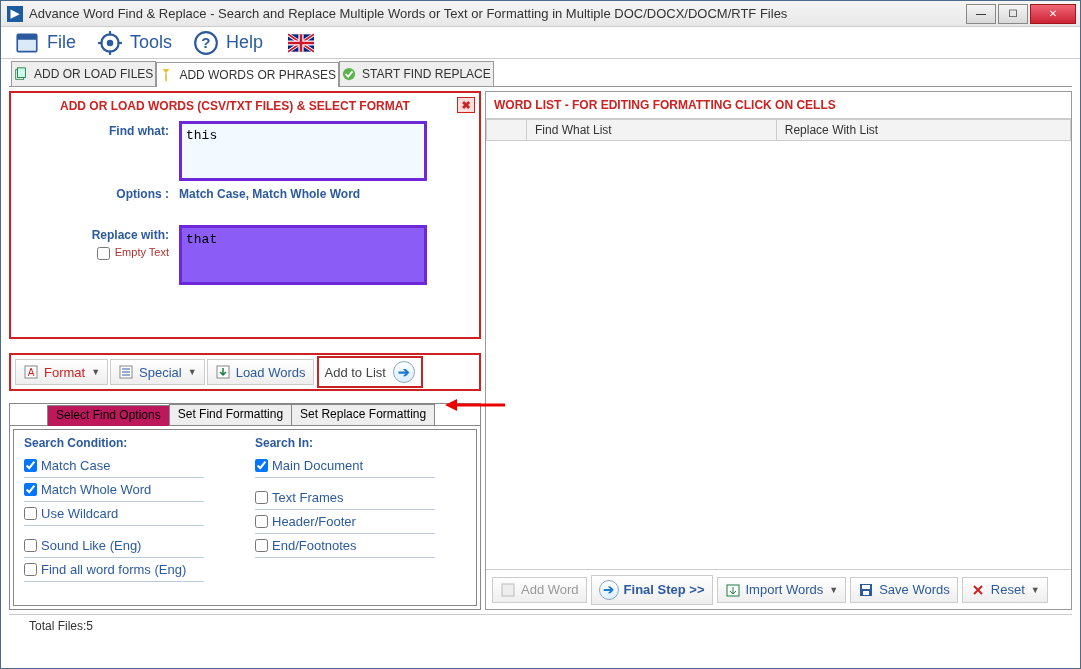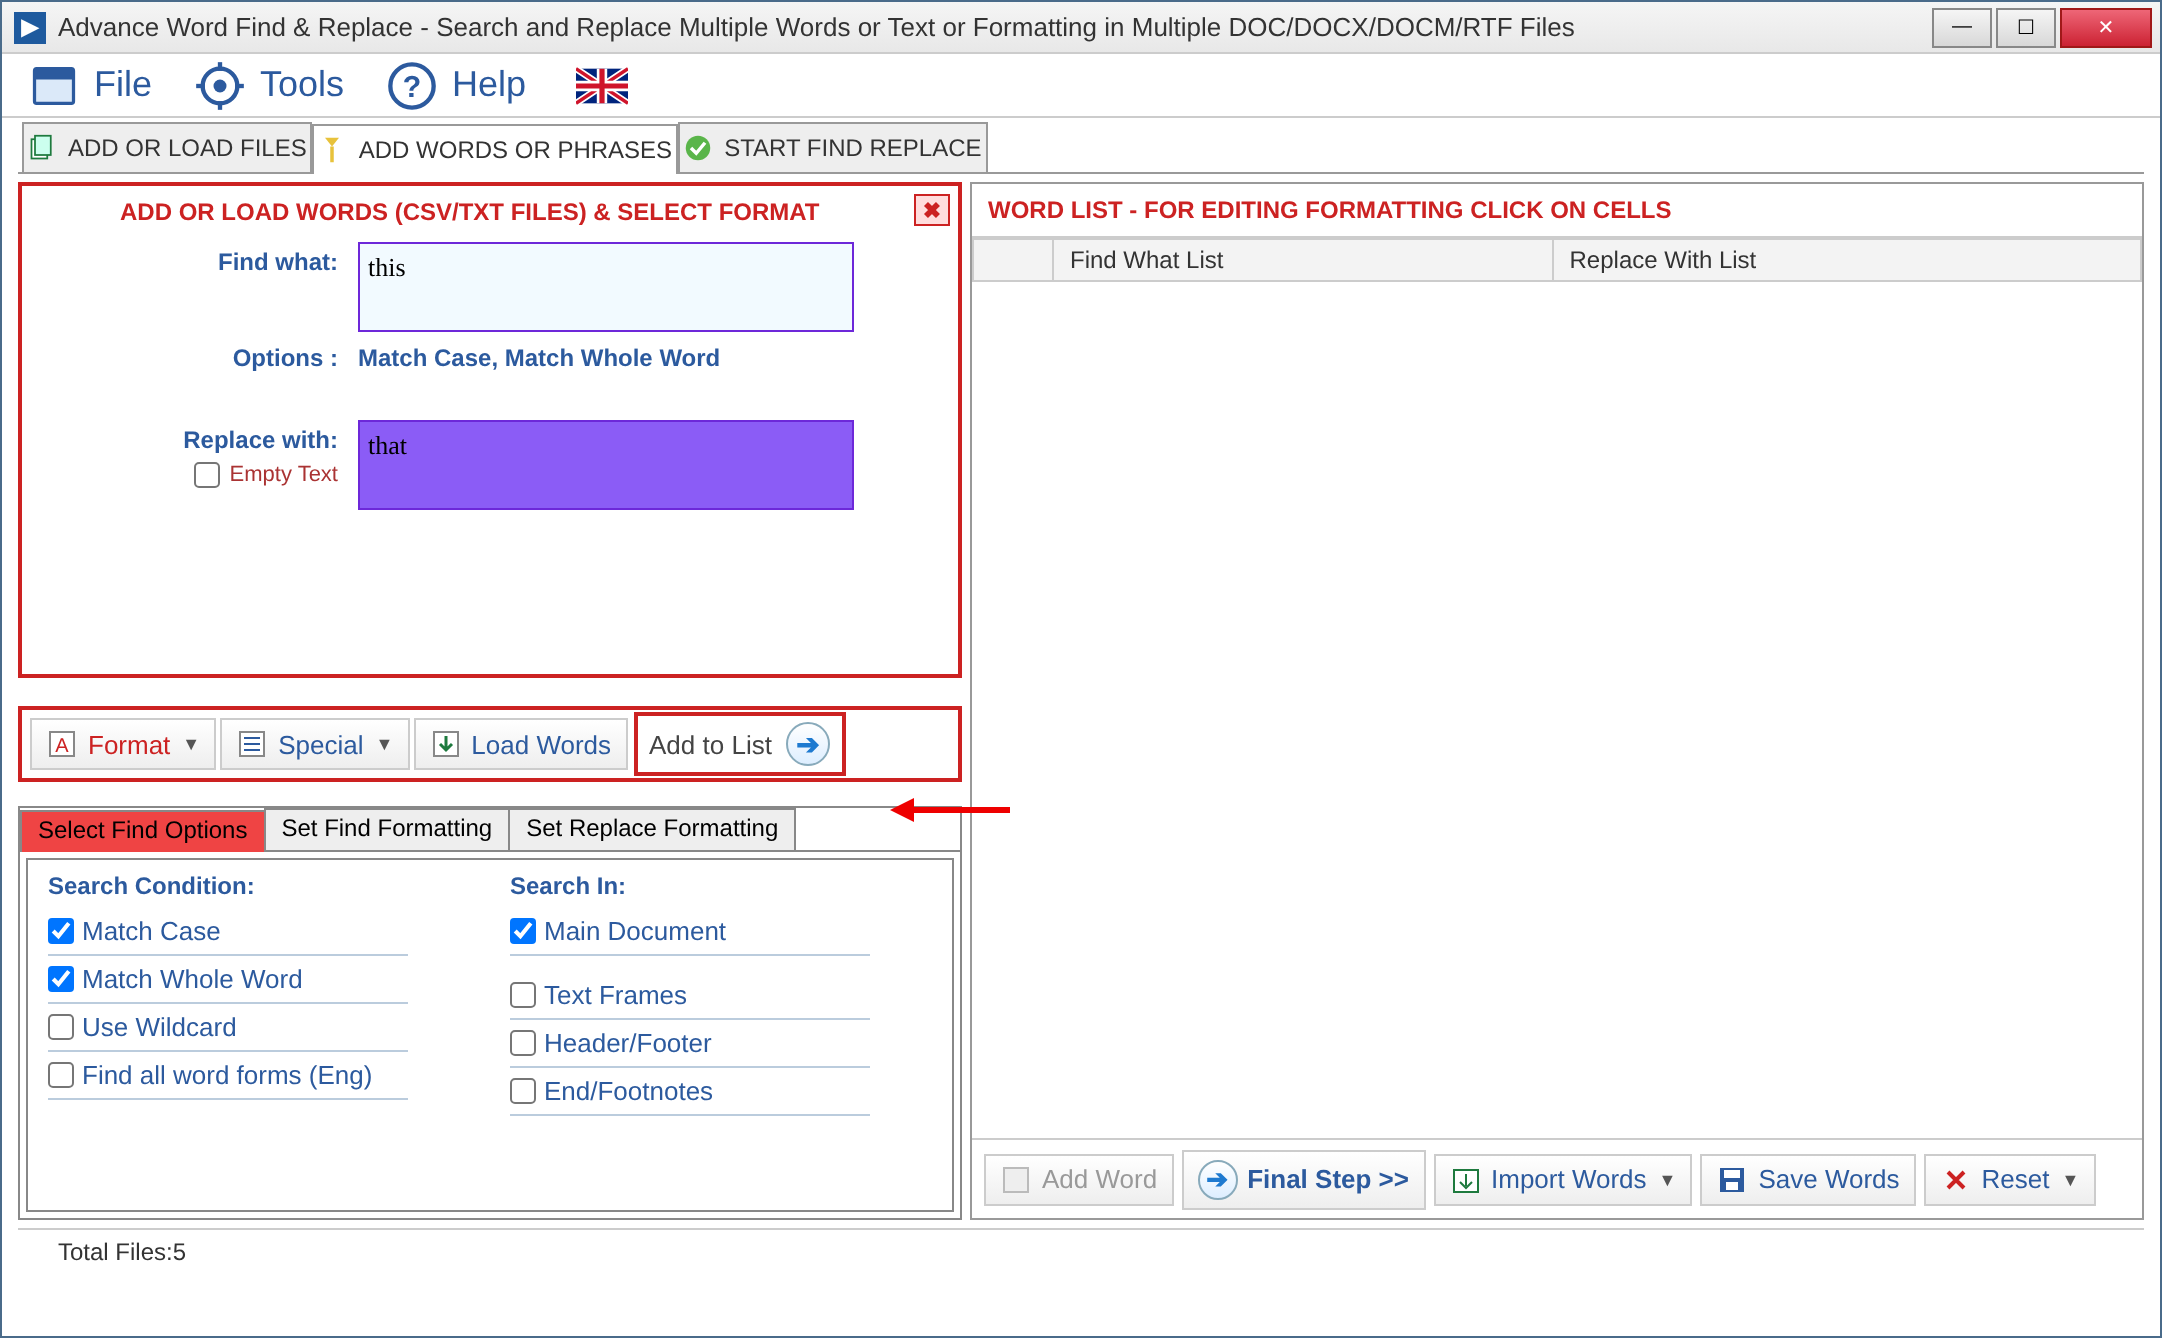--- a/index.html
+++ b/index.html
@@ -27,39 +27,39 @@
 .right-col { flex: 1; border: 1px solid #999; display: flex; flex-direction: column; }
 
 .add-panel { border: 2px solid #c22; padding: 4px 8px 8px 8px; height: 248px; position: relative; }
 .add-panel-title { color: #c22; font-size: 12px; font-weight: bold; padding: 2px 0 8px 0; margin-left: 41px; }
 .close-x { position: absolute; top: 4px; right: 4px; width: 18px; height: 16px; border: 1px solid #c22; background: #fdd; color: #c22; font-size: 11px; font-weight: bold; display: flex; align-items: center; justify-content: center; cursor: pointer; }
 .form-row { display: flex; margin-bottom: 6px; }
 .form-label { width: 160px; text-align: right; padding-right: 10px; color: #2c5a9e; font-weight: bold; font-size: 12px; padding-top: 3px; }
 .form-label.opts { padding-top: 0; }
 .form-label .sub { display: block; margin-top: 4px; font-weight: normal; font-size: 11px; color: #a33; }
 .sub input { vertical-align: middle; margin-right: 2px; }
-.ta { width: 248px; height: 45px; border: 1px solid #6d28d9; padding: 4px; font-family: Liberation Serif, serif; font-size: 13px; resize: none; background: #f2faff; }
+.ta { width: 248px; height: 60px; border: 3px solid #6d28d9; padding: 4px; font-family: Liberation Mono, monospace; font-size: 13px; resize: none; background: #f2faff; }
 .ta.pink { background: #8b5cf6; }
 .opts-val { color: #2c5a9e; font-weight: bold; font-size: 12px; padding-top: 0; }
 
 .btn-row { border: 2px solid #c22; display: flex; margin-top: 14px; height: 38px; align-items: center; padding: 0 4px; gap: 2px; }
 .xbtn { display: flex; align-items: center; gap: 5px; padding: 4px 7px; border: 1px solid #ccc; background: linear-gradient(#fff,#eee); font-size: 13px; cursor: pointer; }
 .xbtn.red-txt { color: #c22; }
 .xbtn.blue-txt { color: #2c5a9e; }
 .drop-caret { font-size: 9px; color: #555; margin-left: 1px; }
 .add-list-btn { display: flex; align-items: center; gap: 7px; padding: 3px 6px; border: 2px solid #c22; background: #fff; font-size: 13px; color: #444; cursor: pointer; margin-left: 1px; }
 .circle-arrow { width: 22px; height: 22px; border-radius: 50%; border: 1px solid #8ab; background: linear-gradient(#fff,#def); display: flex; align-items: center; justify-content: center; color: #1e7ad0; font-weight: bold; font-size: 14px; }
 .small-icon { width: 16px; height: 16px; display: inline-block; }
 
 .red-arrow { position: absolute; left: 445px; top: 395px; pointer-events: none; }
 
 .sub-tabs-wrap { border: 1px solid #888; margin-top: 12px; flex: 1; display: flex; flex-direction: column; }
 .sub-tabs { display: flex; height: 22px; border-bottom: 1px solid #888; }
 .sub-tab { padding: 2px 8px; border: 1px solid #888; border-bottom: none; background: #eee; font-size: 12px; cursor: pointer; margin-right: -1px; }
-.sub-tab.active { background: #ef4444; position: relative; top: 1px; }
+.sub-tab.active { background: #be185d; position: relative; top: 1px; margin-left: 37px; }
 .sub-content { flex: 1; display: flex; border: 1px solid #888; margin: 3px; }
 .sub-col { flex: 1; padding: 6px 10px; }
 .sub-heading { color: #2c5a9e; font-weight: bold; font-size: 12px; margin-bottom: 4px; }
 .chk-row { display: flex; align-items: center; gap: 4px; padding: 4px 0; color: #2c5a9e; font-size: 13px; border-bottom: 1px solid #bcd; width: 180px; }
 .chk-row input { width: 13px; height: 13px; }
 
 .right-hdr { color: #c22; font-weight: bold; font-size: 12px; padding: 6px 8px; border-bottom: 1px solid #ccc; }
 .tbl-wrap { flex: 1; overflow: auto; }
 table.list { width: 100%; border-collapse: collapse; font-size: 12px; }
 table.list th { text-align: left; font-weight: normal; background: #f3f3f3; border: 1px solid #ccc; padding: 3px 8px; color: #333; }
@@ -234,20 +234,24 @@
               <input type="checkbox" checked="" style="">
               <span>Match Case</span>
             </label>
           <label class="chk-row">
               <input type="checkbox" checked="" style="">
               <span>Match Whole Word</span>
             </label>
           <label class="chk-row">
               <input type="checkbox" style="">
               <span>Use Wildcard</span>
+            </label>
+          <label class="chk-row" style="margin-top:8px">
+              <input type="checkbox" style="">
+              <span>Sound Like (Eng)</span>
             </label>
           <label class="chk-row">
               <input type="checkbox" style="">
               <span>Find all word forms (Eng)</span>
             </label>
         </div>
         <div class="sub-col">
           <div class="sub-heading">Search In:</div>
           <label class="chk-row">
               <input type="checkbox" checked="" style="">

